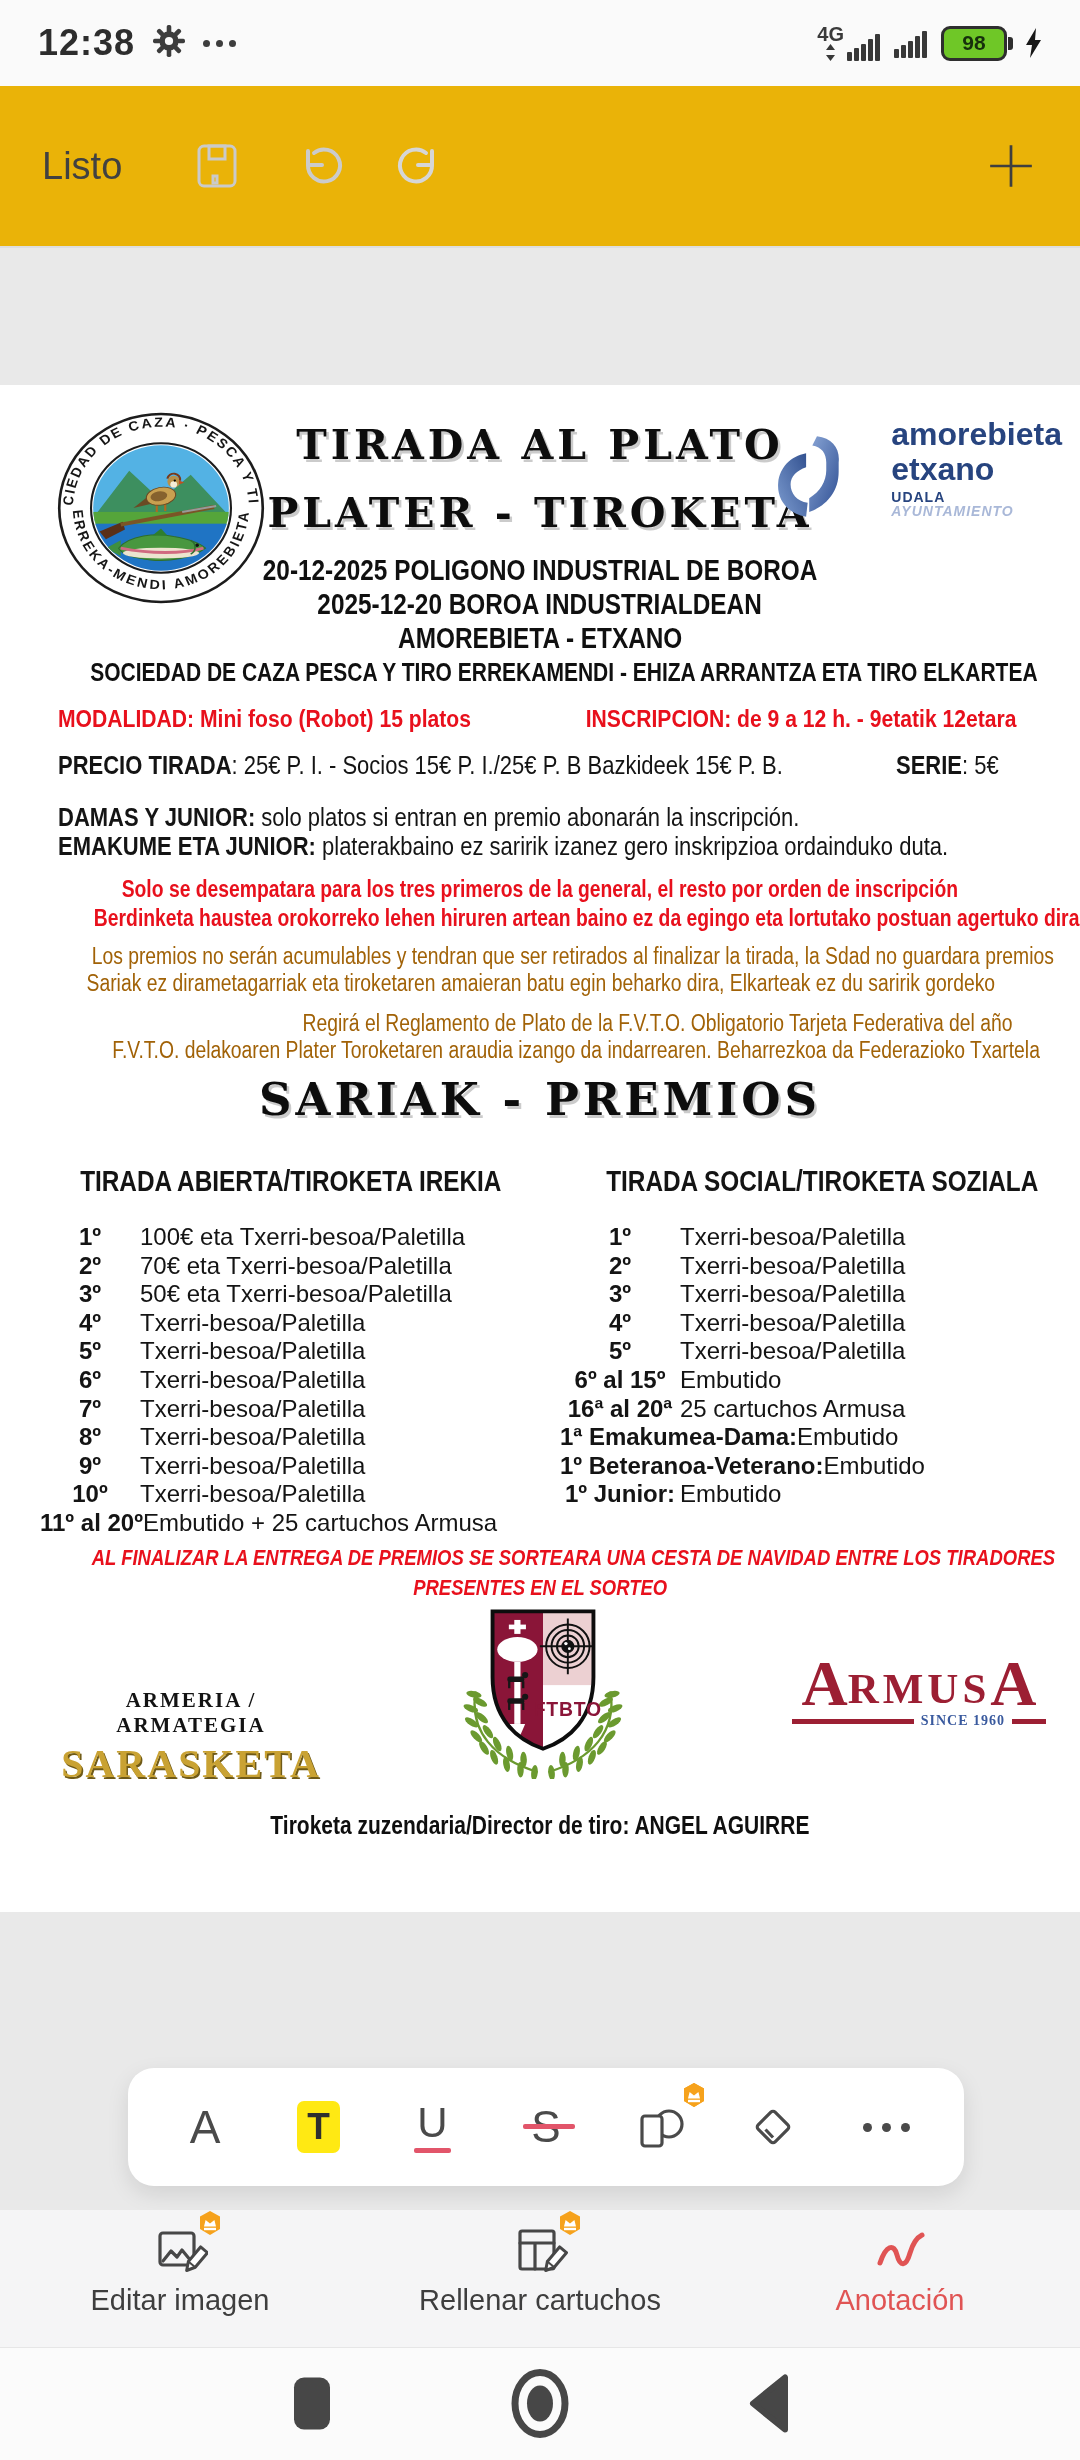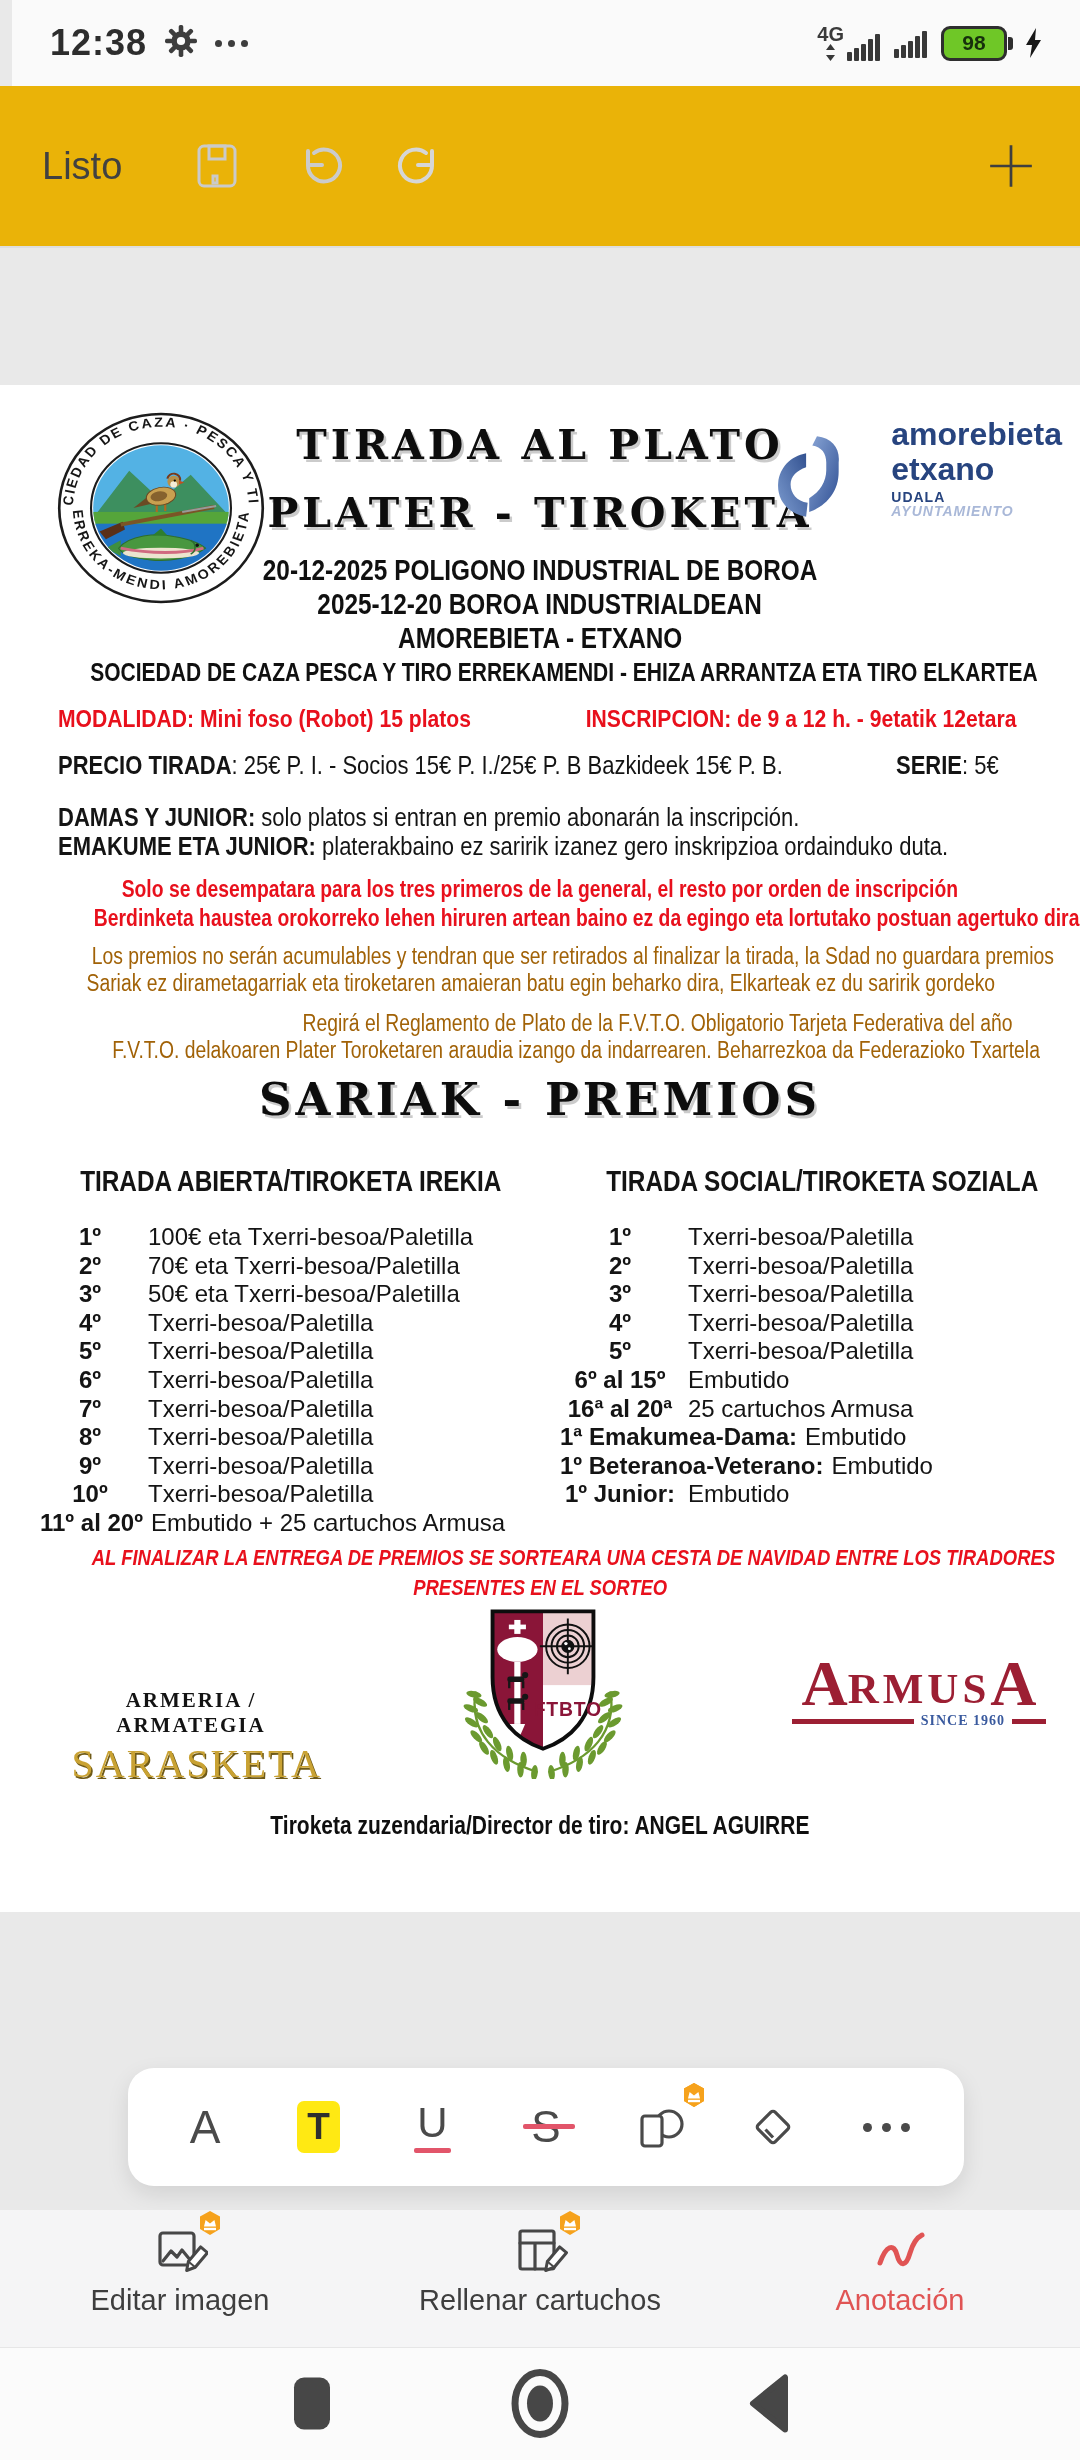--- a/index.html
+++ b/index.html
@@ -1,20 +1,20 @@
 <!DOCTYPE html>
 <html><head>
 <meta charset="utf-8">
 <style>
   html,body{margin:0;padding:0;background:#222;}
   .screen{position:relative;width:1080px;height:2460px;background:#e9e9e9;overflow:hidden;
           font-family:"Liberation Sans",sans-serif;}
   
   .status-bar{position:absolute;top:0;left:0;right:0;height:86px;background:#fafafa;
-    display:flex;align-items:center;justify-content:space-between;padding:0 38px;box-sizing:border-box;margin-left:12px;}
+    display:flex;align-items:center;justify-content:space-between;padding:0 38px;box-sizing:border-box;}
   .sb-left{display:flex;align-items:center;gap:18px;}
   .sb-time{font-size:36px;font-weight:bold;color:#2d2d2d;letter-spacing:1px;}
   .sb-dots{display:flex;gap:6px;}
   .sb-dots i{width:7px;height:7px;border-radius:50%;background:#3d3d3d;}
   .sb-right{display:flex;align-items:center;gap:12px;}
   .net{display:flex;align-items:flex-end;gap:3px;}
   .netL{display:flex;flex-direction:column;align-items:center;gap:1px;}
   .fourg{font-size:20px;font-weight:bold;color:#3a3a3a;line-height:17px;}
   .batt{position:relative;width:66px;height:35px;border:3.5px solid #2e2e2e;border-radius:9px;background:#6fc727;
     display:flex;align-items:center;justify-content:center;font-size:21px;font-weight:bold;color:#16300c;box-sizing:border-box;margin-right:6px;}
@@ -55,26 +55,26 @@
   .r12{top:558px;} .r34{top:625px;padding-left:24px;}
   .sariak{position:absolute;left:0;right:0;top:688px;text-align:center;font-family:"DejaVu Serif",serif;font-weight:bold;
     font-size:45px;letter-spacing:4px;color:#0d0d0d;text-shadow:2.5px 2.5px 0 rgba(70,70,70,.28);}
   .colT{position:absolute;top:780px;font-size:29px;font-weight:bold;text-align:center;}
   .colT-l{left:40px;width:480px;} .colT-r{left:565px;width:500px;}
   .plist{position:absolute;top:838px;font-size:24px;line-height:28.6px;}
   .plist-open{left:40px;width:510px;} .plist-social{left:560px;width:520px;}
   .prow{display:flex;}
   .rank{min-width:100px;text-align:center;font-weight:bold;flex-shrink:0;white-space:nowrap;}
   .plist-social .rank{min-width:120px;}
-  .prize{margin-left:8px;white-space:nowrap;}
+  .prize{white-space:nowrap;}
   .raffle{position:absolute;left:0;right:0;top:1158px;text-align:center;color:#e8101c;font-weight:bold;font-style:italic;
     font-size:22px;line-height:30px;}
   .sarasketa{position:absolute;left:60px;top:1303px;width:262px;text-align:center;font-family:"Liberation Serif",serif;}
   .sk1{font-size:21px;font-weight:bold;letter-spacing:2px;color:#131313;}
-  .sk2{font-size:40px;font-weight:normal;letter-spacing:2px;color:#c9a233;text-shadow:1.5px 1.5px 0 #6f5a17;margin-top:2px;text-align:right;}
+  .sk2{font-size:40px;font-weight:bold;letter-spacing:2px;color:#c9a233;text-shadow:1.5px 1.5px 0 #6f5a17;margin-top:2px;}
   .crest{position:absolute;left:446px;top:1214px;width:194px;height:180px;}
   .armusa{position:absolute;left:788px;top:1270px;width:262px;font-family:"Liberation Serif",serif;color:#9c1f33;}
   .arow{display:flex;align-items:flex-end;justify-content:center;}
   .aBig{font-size:64px;font-weight:bold;line-height:58px;}
   .aMid{font-size:43px;font-weight:bold;letter-spacing:4px;line-height:48px;}
   .aBar{display:flex;align-items:center;margin-top:0;padding:0 4px;}
   .seg{height:5px;background:#9c1f33;flex:1;}
   .since{font-size:14px;font-weight:bold;color:#3a5a9e;padding:0 7px;letter-spacing:1px;}
   .director{position:absolute;left:0;right:0;top:1426px;text-align:center;font-weight:bold;font-size:25px;color:#0f0f0f;}
   

